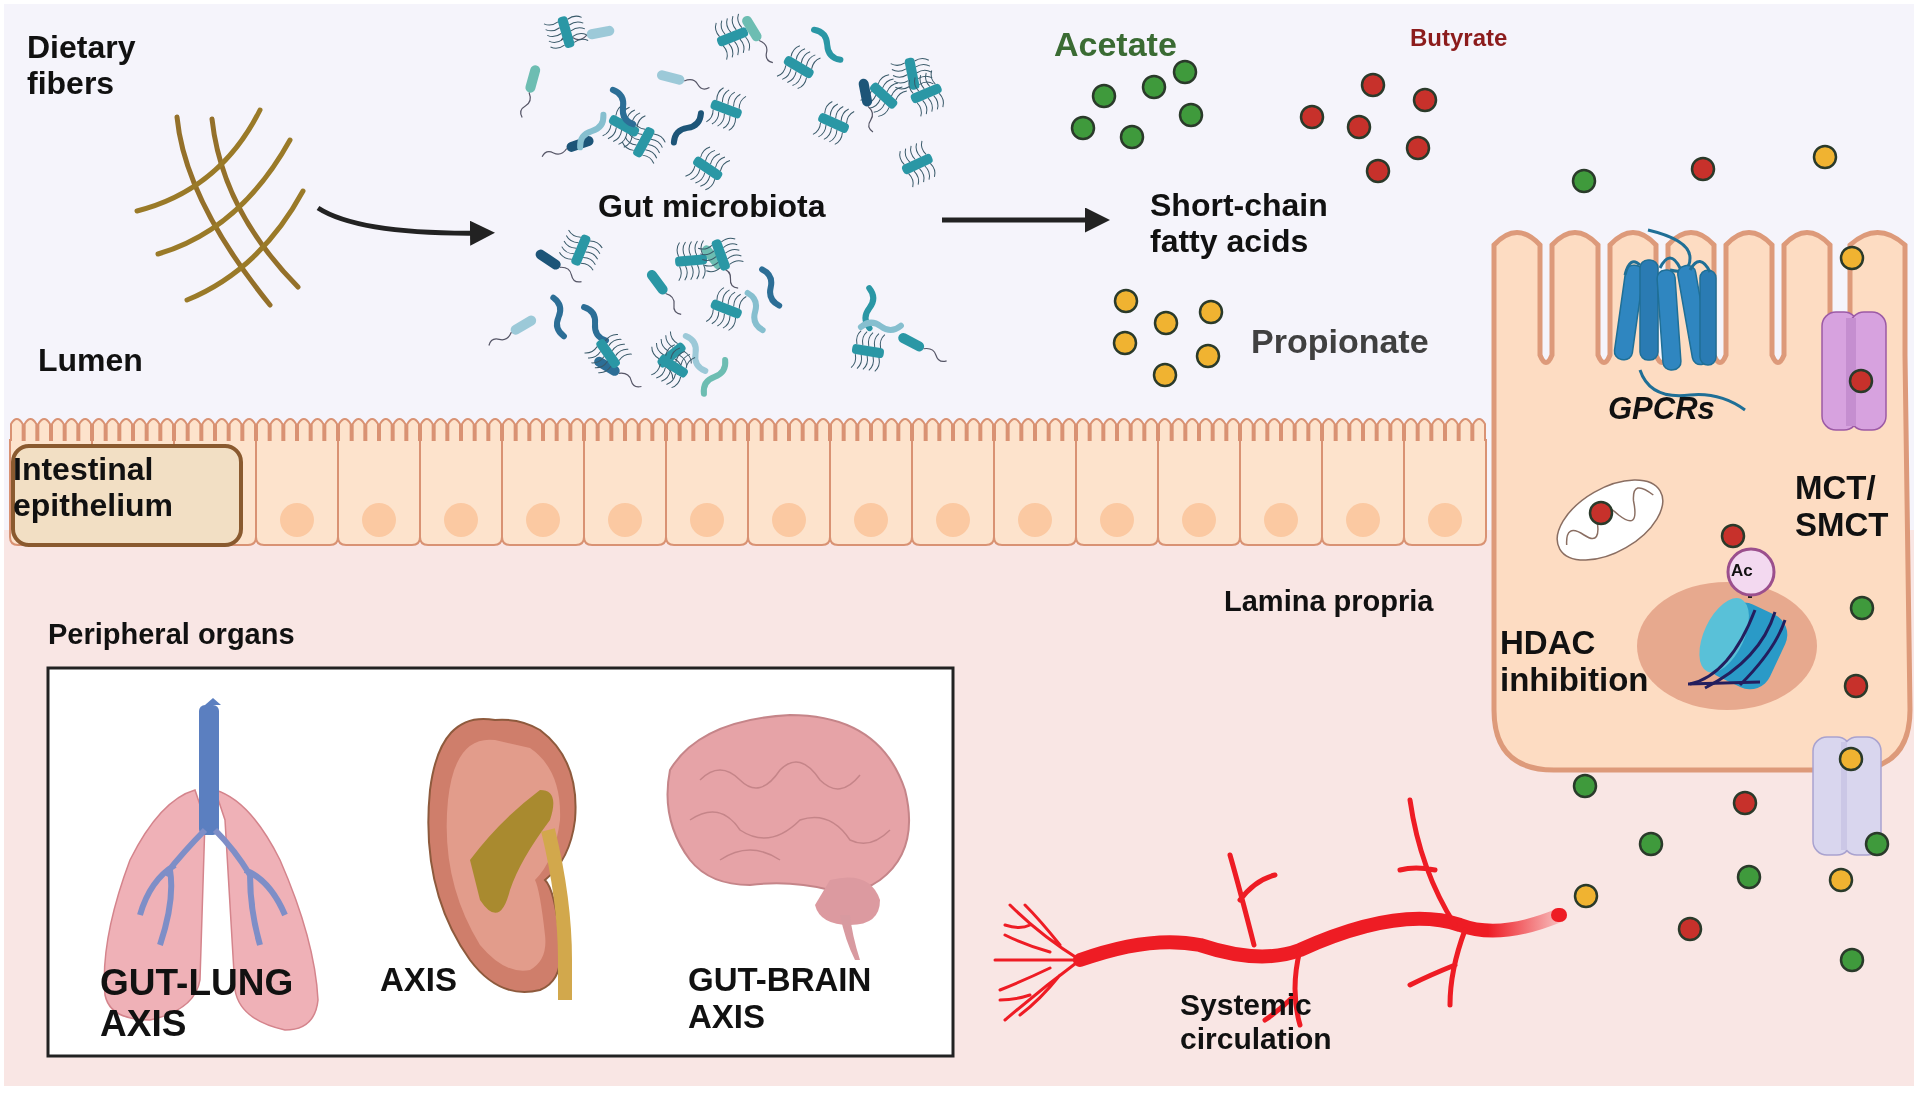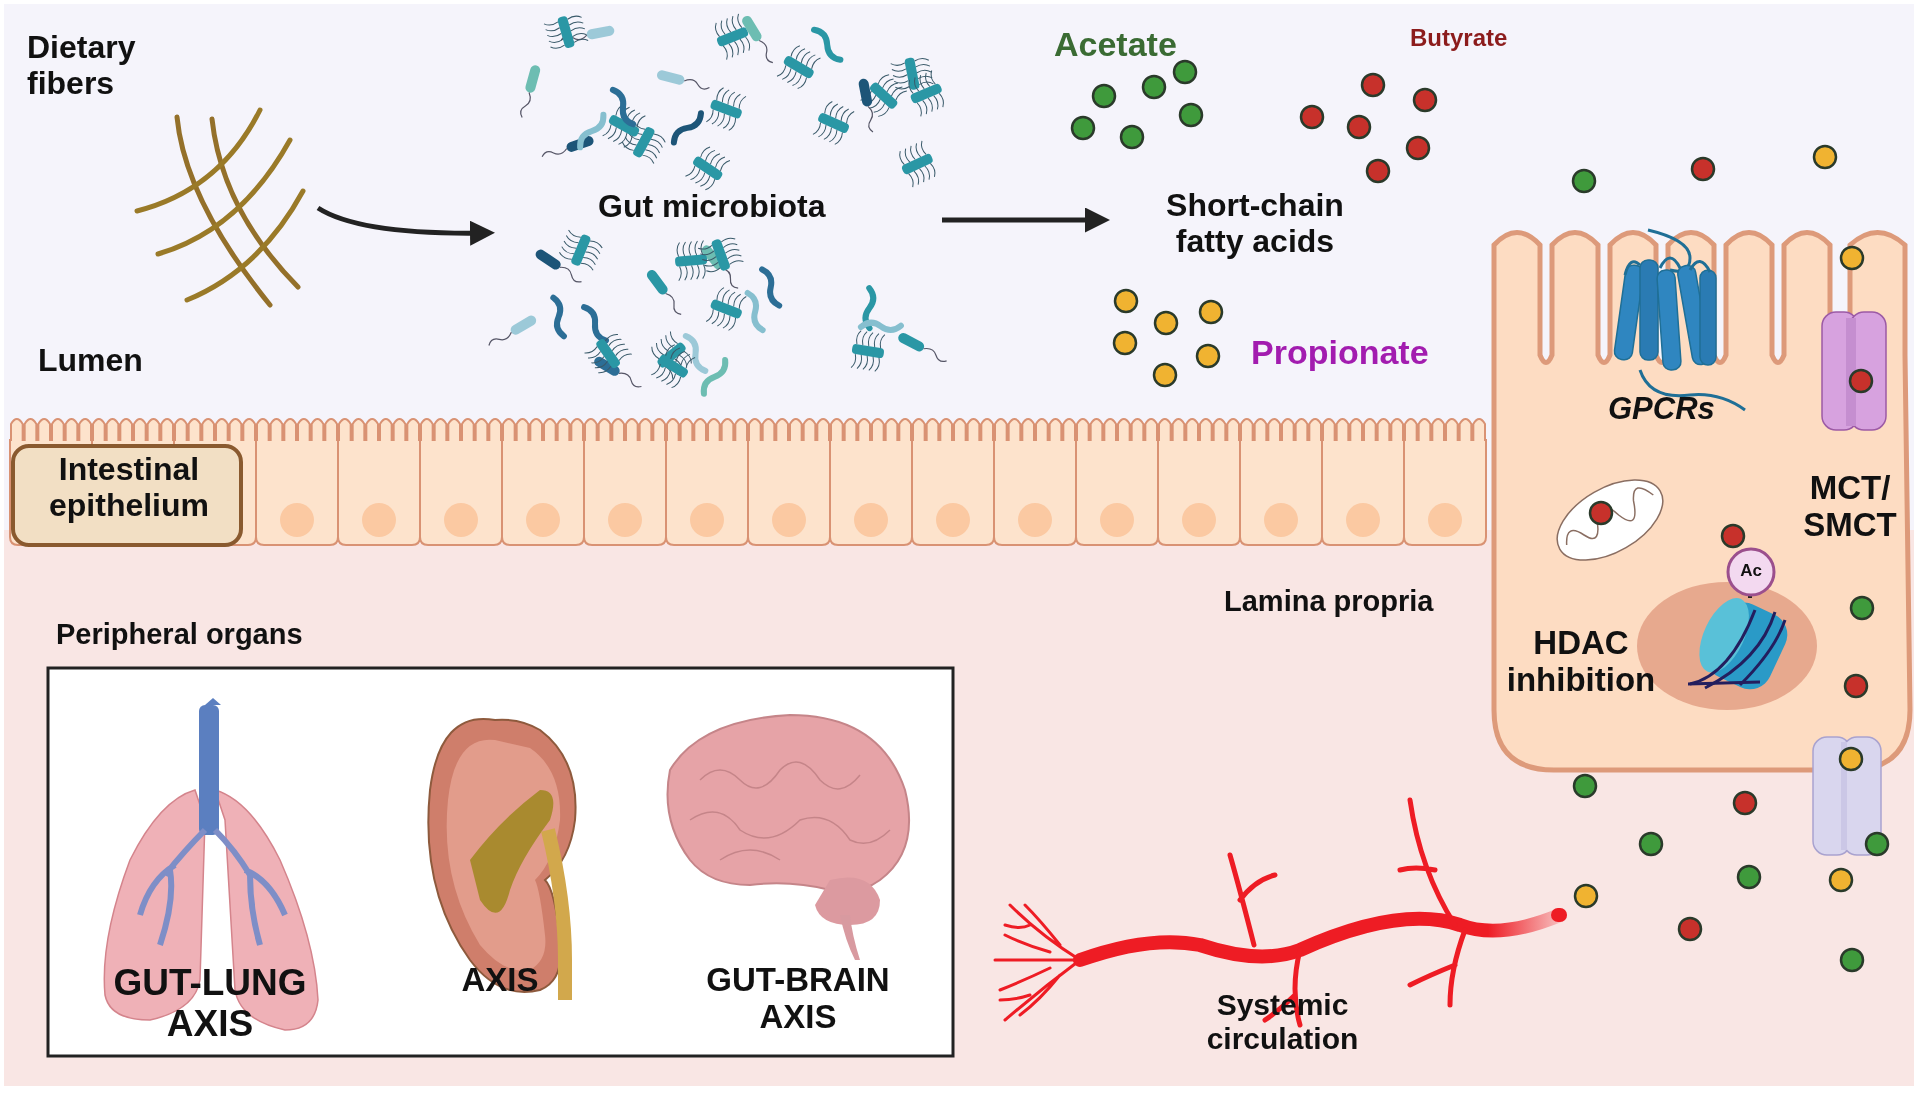--- a/index.html
+++ b/index.html
@@ -1,19 +1,19 @@
 <!DOCTYPE html>
 <html><head>
 <meta charset="utf-8">
 <style>
   html,body{margin:0;padding:0;background:#fff;}
   body{width:1920px;height:1096px;position:relative;overflow:hidden;font-family:"Liberation Sans","DejaVu Sans",sans-serif;}
   .stage{position:absolute;left:0;top:0;width:1920px;height:1096px;}
   .lbl{position:absolute;font-weight:bold;color:#111;line-height:1.12;white-space:nowrap;}
-  .center{text-align:center;}
+  .center{}
   #diagram-svg{position:absolute;left:0;top:0;}
 </style>
 </head>
 <body>
 
 <div class="stage">
 
 <svg id="diagram-svg" width="1920" height="1096" viewBox="0 0 1920 1096">
   <defs>
     <linearGradient id="vesselFade" x1="0" x2="1" y1="0" y2="0">
@@ -452,41 +452,41 @@
 </svg>
 
 <div class="lbl" style="left:27px;top:30px;font-size:32px;">
   <div>Dietary</div>
   <div>fibers</div>
 </div>
 <div class="lbl" style="left:38px;top:343px;font-size:32px;">Lumen</div>
 <div class="lbl" style="left:598px;top:189px;font-size:32px;">Gut microbiota</div>
 <div class="lbl" style="left:1041px;top:25px;font-size:34px;color:#3a6b33;margin-left:13px;">Acetate</div>
 <div class="lbl" style="left:1410px;top:25px;font-size:24px;color:#8c1c1c;">Butyrate</div>
-<div class="lbl" style="left:1251px;top:322px;font-size:34px;color:#a21caf;margin-top:11px;">Propionate</div>
+<div class="lbl" style="left:1251px;top:322px;font-size:34px;color:#404040;">Propionate</div>
 <div class="lbl center" style="left:1150px;top:188px;width:210px;font-size:32px;">
   <div>Short-chain</div>
   <div>fatty acids</div>
 </div>
 <div class="lbl center" style="left:13px;top:452px;width:232px;font-size:32px;">
   <div>Intestinal</div>
   <div>epithelium</div>
 </div>
 <div class="lbl" style="left:1224px;top:585px;font-size:29px;text-align:center;">Lamina propria</div>
 <div class="lbl" style="left:1608px;top:392px;font-size:31px;font-style:italic;">GPCRs</div>
 <div class="lbl center" style="left:1795px;top:470px;width:110px;font-size:33px;">
   <div>MCT/</div>
   <div>SMCT</div>
 </div>
 <div class="lbl center" style="left:1500px;top:625px;width:162px;font-size:33px;">
   <div>HDAC</div>
   <div>inhibition</div>
 </div>
 <div class="lbl center" style="left:1731px;top:561px;width:40px;font-size:17px;">Ac</div>
-<div class="lbl" style="left:48px;top:618px;font-size:29px;margin-left:8px;">Peripheral organs</div>
+<div class="lbl" style="left:48px;top:618px;font-size:29px;">Peripheral organs</div>
 <div class="lbl center" style="left:1180px;top:988px;width:205px;font-size:30px;">
   <div>Systemic</div>
   <div>circulation</div>
 </div>
 
 <div class="lbl center" style="left:100px;top:962px;width:220px;font-size:37px;">
   <div>GUT-LUNG</div>
   <div>AXIS</div>
 </div>
 <div class="lbl center" style="left:380px;top:962px;width:240px;font-size:33px;">

